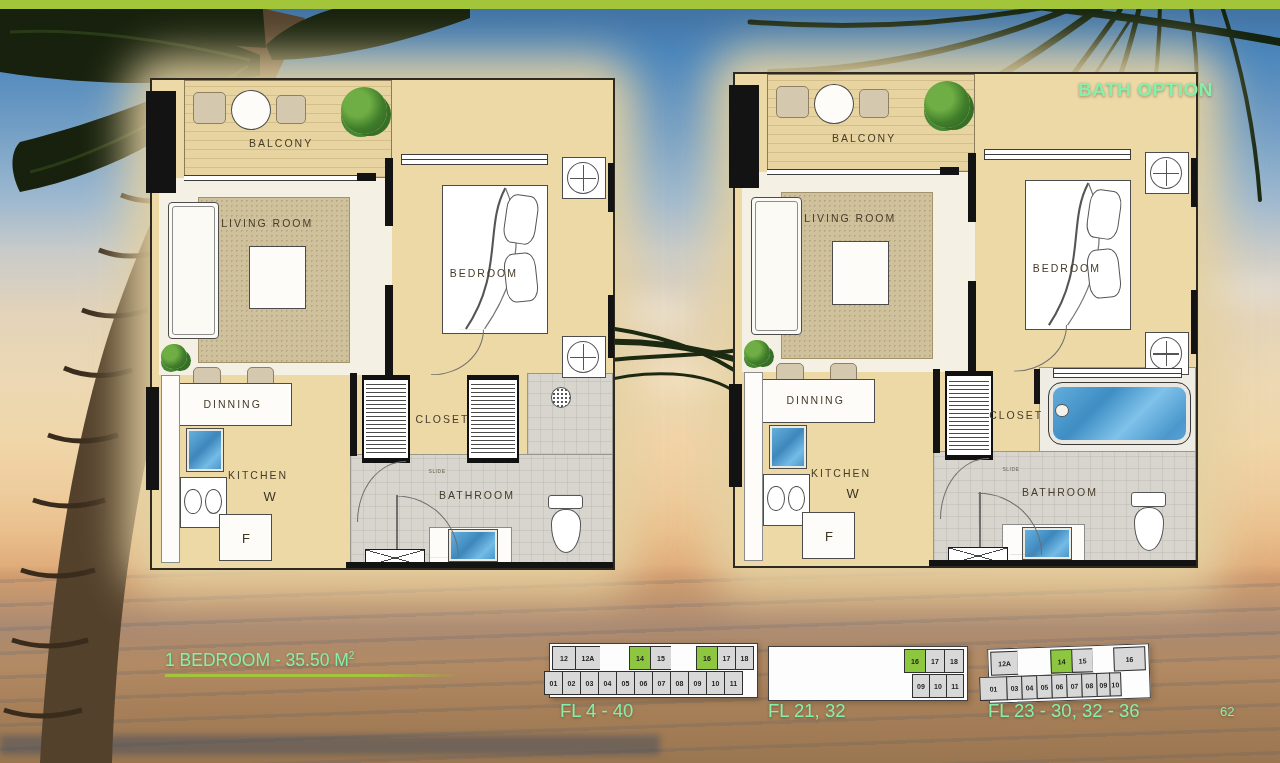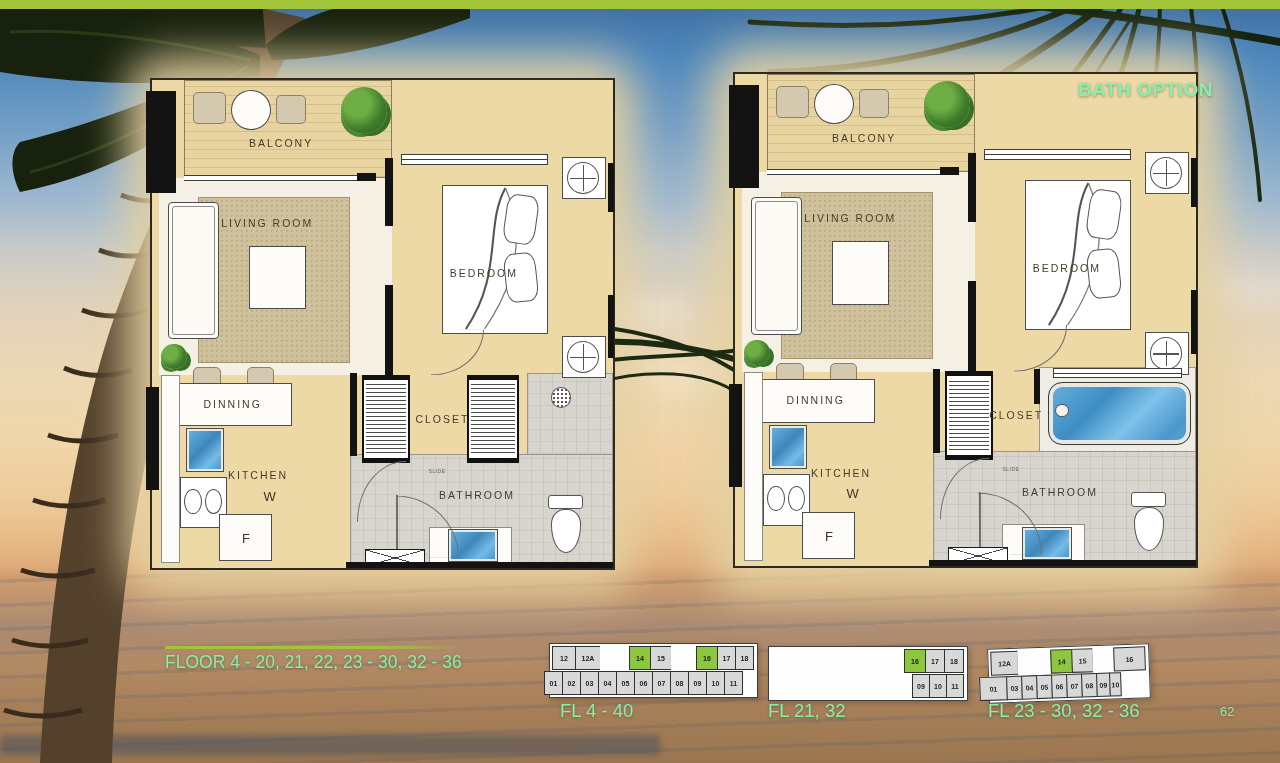--- a/index.html
+++ b/index.html
@@ -319,22 +319,22 @@
     <span class="a room-label" style="left:61%;top:69.4%;">CLOSET</span>
     <span class="a room-label" style="left:70.5%;top:85%;">BATHROOM</span>
     <span class="a tiny-label" style="left:58%;top:79.6%;">SLIDE</span>
   </div>
 
   <div class="topbar"></div>
 
   <div class="bath-option white-text" style="left:1078px;top:79px;">BATH OPTION</div>
 
   <div class="info white-text" style="left:165px;top:644px;">
+    <div><span>1 BEDROOM - 35.50 M</span><sup style="font-size:10px;">2</sup></div>
     <div class="underline"></div>
-    <div>FLOOR 4 - 20, 21, 22, 23 - 30, 32 - 36</div>
   </div>
 
   <div class="kp" style="left:549px;top:643px;">
     <div class="kp-row">
         <div class="kp-cell" style="width: 24px;">12</div>
         <div class="kp-cell" style="width: 26px;">12A</div>
         <div class="kp-cell gap" style="width: 30px;"></div>
         <div class="kp-cell hl" style="width: 22px;">14</div>
         <div class="kp-cell" style="width: 22px;">15</div>
         <div class="kp-cell gap" style="width: 26px;"></div>

